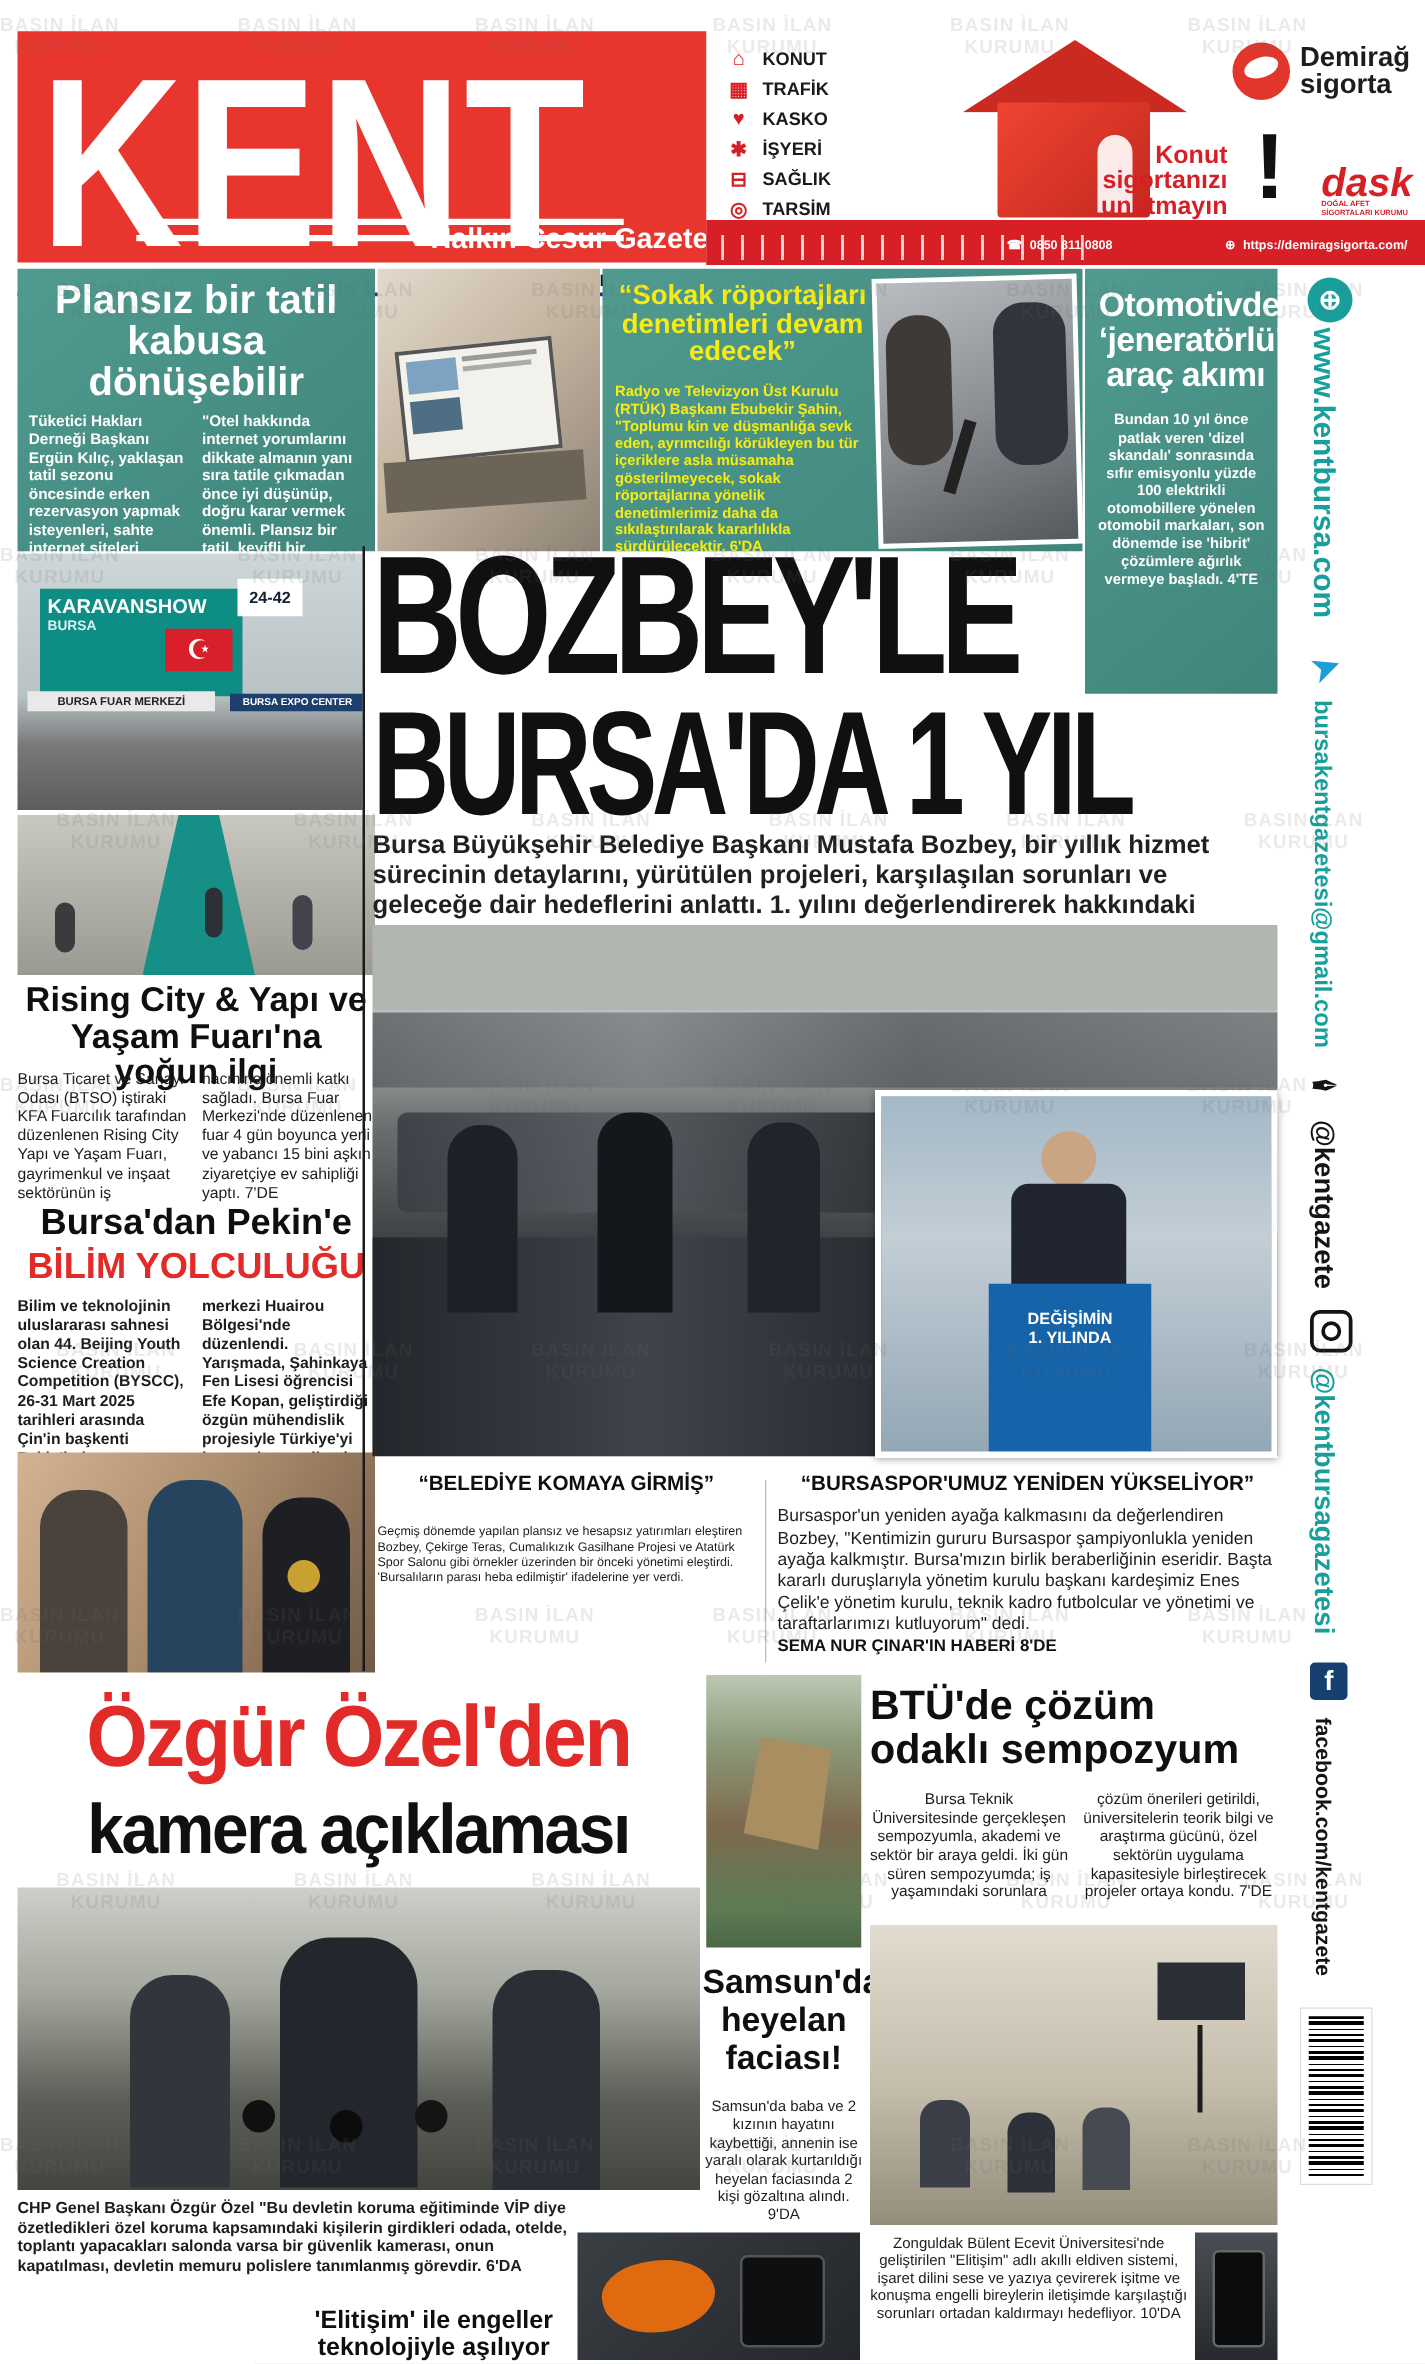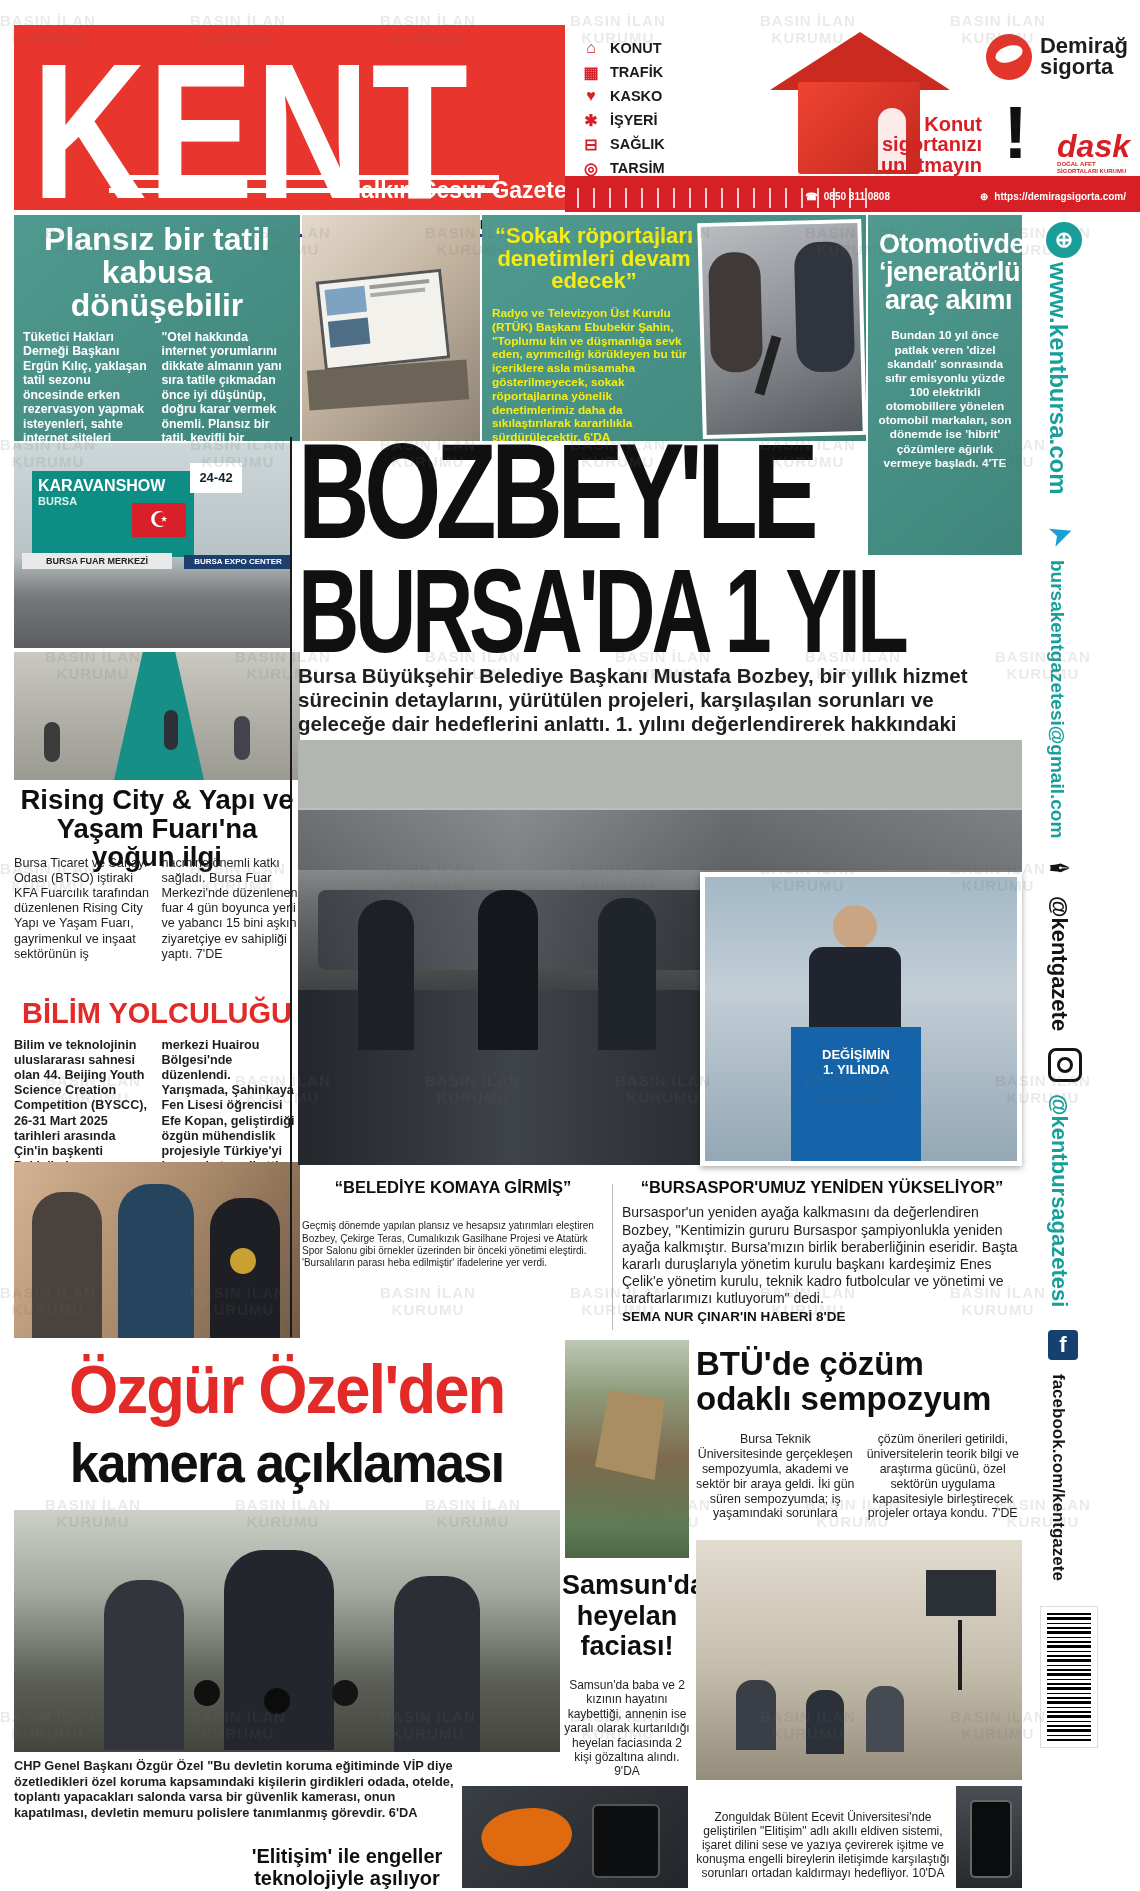--- a/index.html
+++ b/index.html
@@ -204,20 +204,21 @@
     <div class="blob" style="left:220px;top:64px;width:16px;height:44px;background:#43434b;border-radius:8px;"></div>
     <div class="blob" style="left:150px;top:58px;width:14px;height:40px;background:#2e3038;border-radius:8px;"></div>
   </div>
 
   <div class="abs subhead" style="left:14px;top:786px;width:286px;font-size:27.5px;line-height:1.04;">Rising City &amp; Yapı ve Yaşam Fuarı'na yoğun ilgi</div>
   <div class="abs cols" style="left:14px;top:856px;width:286px;">
     <div class="col newsbody" style="font-size:12.6px;">Bursa Ticaret ve Sanayi Odası (BTSO) iştiraki KFA Fuarcılık tarafından düzenlenen Rising City Yapı ve Yaşam Fuarı, gayrimenkul ve inşaat sektörünün iş</div>
     <div class="col newsbody" style="font-size:12.6px;">hacmine önemli katkı sağladı. Bursa Fuar Merkezi'nde düzenlenen fuar 4 gün boyunca yerli ve yabancı 15 bini aşkın ziyaretçiye ev sahipliği yaptı. 7'DE</div>
   </div>
 
+  <div class="abs subhead" style="left:14px;top:962px;width:286px;font-size:29px;">Bursa'dan Pekin'e</div>
   <div class="abs subhead" style="left:14px;top:997px;width:286px;font-size:29px;color:#e22b28;">BİLİM YOLCULUĞU</div>
   <div class="abs cols" style="left:14px;top:1038px;width:286px;font-weight:bold;">
     <div class="col newsbody" style="font-size:12.6px;">Bilim ve teknolojinin uluslararası sahnesi olan 44. Beijing Youth Science Creation Competition (BYSCC), 26-31 Mart 2025 tarihleri arasında Çin'in başkenti Pekin'in inovasyon</div>
     <div class="col newsbody" style="font-size:12.6px;">merkezi Huairou Bölgesi'nde düzenlendi. Yarışmada, Şahinkaya Fen Lisesi öğrencisi Efe Kopan, geliştirdiği özgün mühendislik projesiyle Türkiye'yi başarıyla temsil etti. 8'DE</div>
   </div>
 
   <div class="photo" style="left:14px;top:1162px;width:286px;height:176px;background:linear-gradient(120deg,#d3b393 0%,#a98a6b 50%,#715a46 100%);">
     <div class="blob" style="left:18px;top:30px;width:70px;height:146px;background:#4a423c;border-radius:30px 30px 0 0;"></div>
     <div class="blob" style="left:104px;top:22px;width:76px;height:154px;background:#27445e;border-radius:32px 32px 0 0;"></div>
     <div class="blob" style="left:196px;top:36px;width:70px;height:140px;background:#1d1f24;border-radius:30px 30px 0 0;"></div>
@@ -295,21 +296,21 @@
     <div class="abs" style="left:262px;top:80px;width:4px;height:70px;background:#1d1d1d;"></div>
     <div class="blob" style="left:40px;top:140px;width:40px;height:70px;background:#3a3e46;border-radius:16px 16px 0 0;"></div>
     <div class="blob" style="left:110px;top:150px;width:38px;height:64px;background:#2c3038;border-radius:16px 16px 0 0;"></div>
     <div class="blob" style="left:170px;top:146px;width:38px;height:66px;background:#464a52;border-radius:16px 16px 0 0;"></div>
   </div>
 
   <div class="photo" style="left:462px;top:1786px;width:226px;height:102px;background:linear-gradient(135deg,#3a3f44 0%,#23262a 100%);">
     <div class="blob" style="left:20px;top:22px;width:90px;height:58px;background:#e06a10;border-radius:40% 55% 45% 55%;transform:rotate(-12deg);"></div>
     <div class="abs" style="left:130px;top:18px;width:64px;height:70px;background:#0e0f11;border:2px solid #555;border-radius:6px;"></div>
   </div>
-  <div class="abs newsbody" style="left:696px;top:1788px;width:254px;font-size:12px;line-height:1.16;text-align:center;margin-top:23px;">Zonguldak Bülent Ecevit Üniversitesi'nde geliştirilen "Elitişim" adlı akıllı eldiven sistemi, işaret dilini sese ve yazıya çevirerek işitme ve konuşma engelli bireylerin iletişimde karşılaştığı sorunları ortadan kaldırmayı hedefliyor. 10'DA</div>
+  <div class="abs newsbody" style="left:696px;top:1788px;width:254px;font-size:12px;line-height:1.16;text-align:center;">Zonguldak Bülent Ecevit Üniversitesi'nde geliştirilen "Elitişim" adlı akıllı eldiven sistemi, işaret dilini sese ve yazıya çevirerek işitme ve konuşma engelli bireylerin iletişimde karşılaştığı sorunları ortadan kaldırmayı hedefliyor. 10'DA</div>
   <div class="photo" style="left:956px;top:1786px;width:66px;height:102px;background:linear-gradient(180deg,#4a4f55 0%,#26292d 100%);">
     <div class="abs" style="left:14px;top:14px;width:38px;height:74px;background:#0b0c0e;border:2px solid #666;border-radius:5px;"></div>
   </div>
 
   <div id="watermarks" class="abs" style="left:0;top:0;width:1140px;height:1891px;z-index:40;pointer-events:none;">
       <div class="wm" style="left: 0px; top: 12px;">BASIN İLAN
 KURUMU</div>
       <div class="wm" style="left: 190px; top: 12px;">BASIN İLAN
 KURUMU</div>
       <div class="wm" style="left: 380px; top: 12px;">BASIN İLAN

